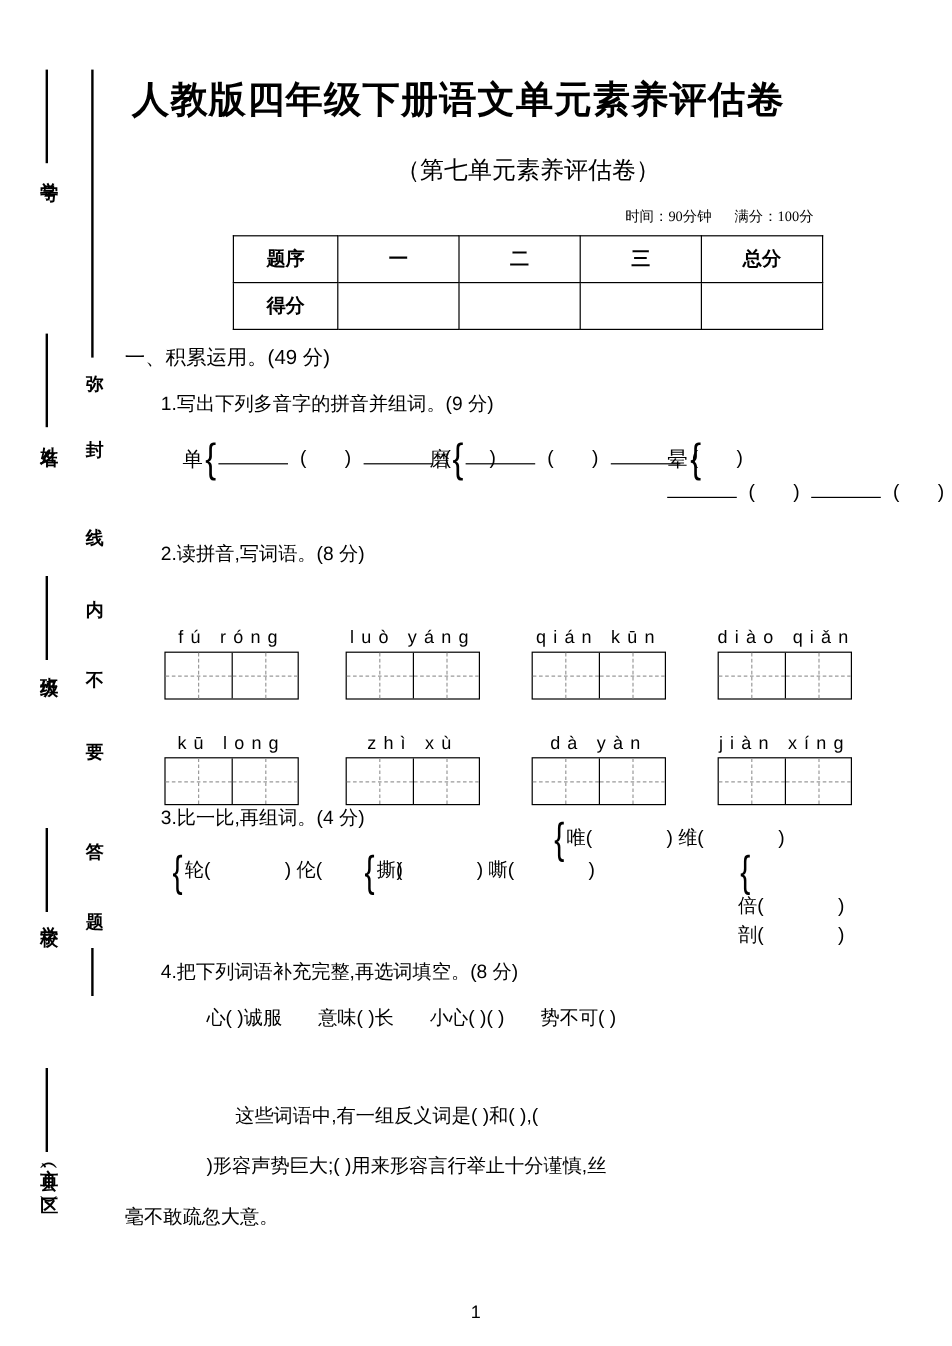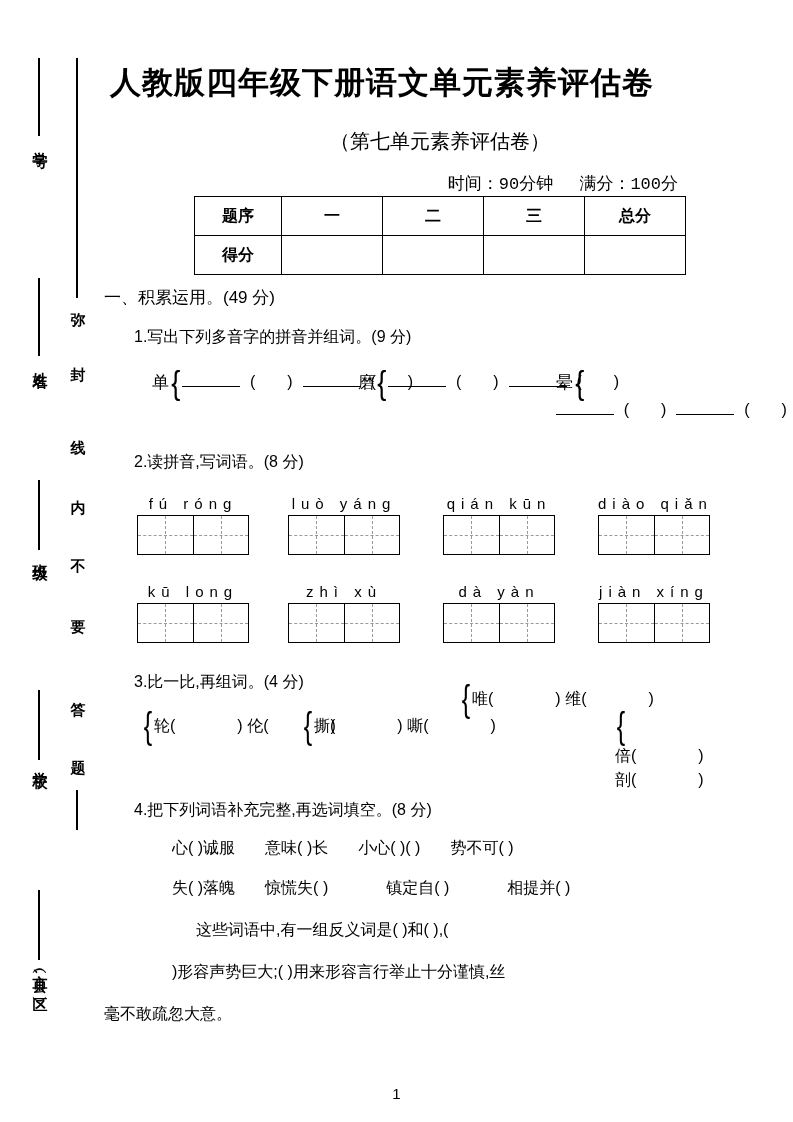--- a/index.html
+++ b/index.html
@@ -44,22 +44,22 @@
   }
   .subtitle{
     position:absolute;left:110px;top:128px;width:660px;
     text-align:center;
     font-size:20px;
     font-family:"Liberation Sans", sans-serif;
   }
   .timeline{
     position:absolute;left:0;top:172px;width:678px;
     text-align:right;
-    font-size:17px;
-    font-family:Liberation Mono, monospace;
+    font-size:12px;
+    font-family:Liberation Serif, serif;
   }
   .timeline span{margin-left:16px;}
 
   
   table.score{
     position:absolute;left:194px;top:196px;
     border-collapse:collapse;
     font-family:"Liberation Sans", sans-serif;
   }
   table.score td{
@@ -102,21 +102,21 @@
   .duo .row{height:22px;line-height:22px;white-space:nowrap;}
   .uline{
     display:inline-block;
     border-bottom:1.2px solid #000;
     width:58px;height:15px;
     margin-right:4px;
   }
   .paren{display:inline-block;width:54px;text-align:center;font-size:16px;}
 
   
-  .pygroup{position:absolute;}
+  .pygroup{position:absolute;margin-top:28px;}
   .py{
     text-align:center;font-size:15px;
     font-family:"Liberation Sans", sans-serif;
     letter-spacing:6px;
     margin-bottom:2px;
     height:18px;
   }
   .tzg{display:flex;border:1.4px solid #000;width:112px;height:40px;box-sizing:border-box;}
   .tzg .cell{
     flex:1;box-sizing:border-box;position:relative;
@@ -317,22 +317,19 @@
       <span class="row"><span>倍</span>(<span class="pp"></span>)</span>
       <span class="row"><span>剖</span>(<span class="pp"></span>)</span>
     </span>
   </div>
 
   <div class="q" style="left:134px;top:800px;">4.把下列词语补充完整,再选词填空。(8 分)</div>
 
   <div class="idiom" style="left:172px;top:838px;">
     <span>心(    )诚服</span><span class="gap"></span><span>意味(    )长</span><span class="gap"></span><span>小心(    )(    )</span><span class="gap"></span><span>势不可(    )</span>
   </div>
-  <div class="idiom" style="left:172px;top:878px;">
-    <span>失(    )落魄</span><span class="gap"></span><span>惊慌失(    )</span><span class="gap-l"></span><span>镇定自(    )</span><span class="gap-l"></span><span>相提并(    )</span>
-  </div>
 
   <div class="idiom" style="left:196px;top:920px;">这些词语中,有一组反义词是(                )和(              ),(</div>
   <div class="idiom" style="left:172px;top:962px;">)形容声势巨大;(                )用来形容言行举止十分谨慎,丝</div>
   <div class="idiom" style="left:104px;top:1004px;">毫不敢疏忽大意。</div>
 
   <div class="pagenum">1</div>
 </div>
 
 </body></html>

